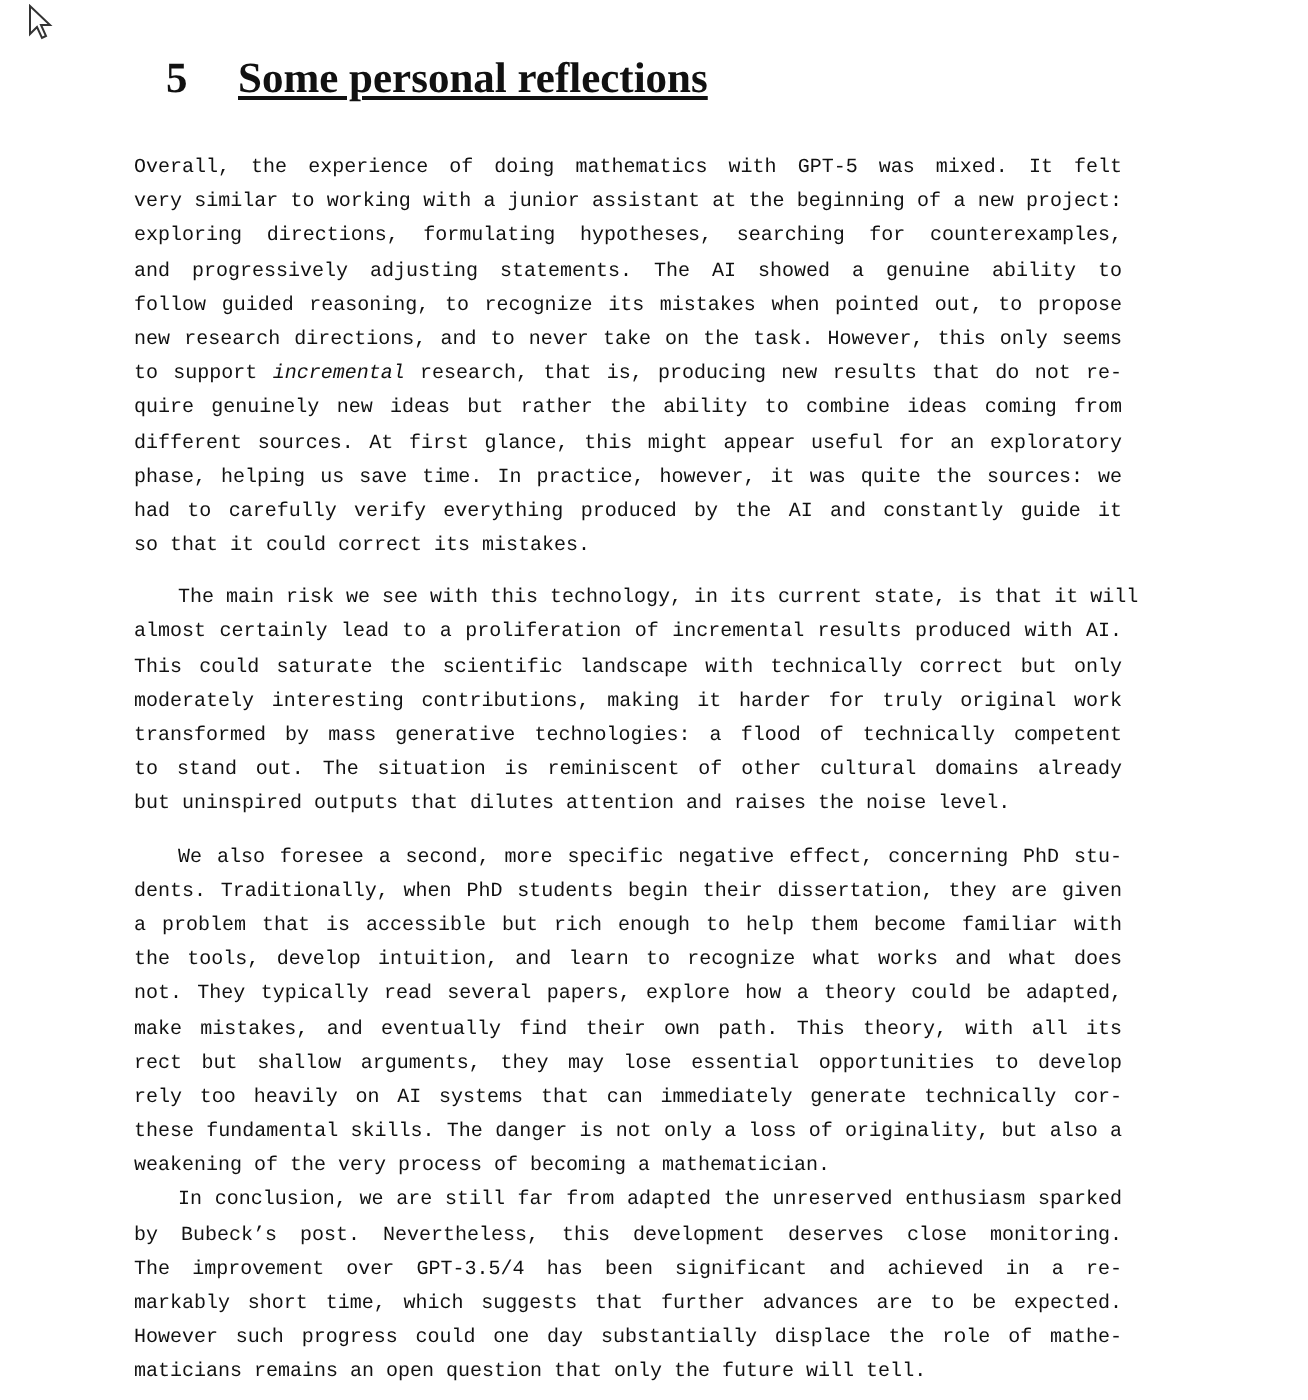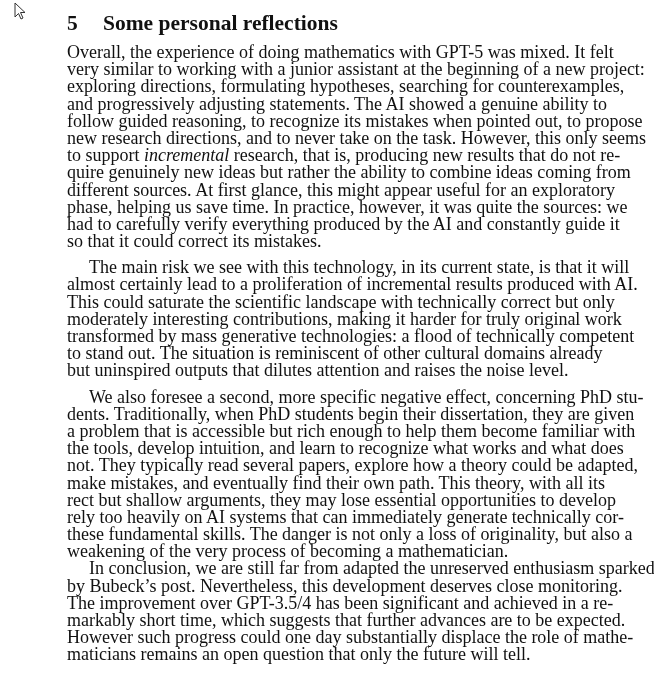--- a/index.html
+++ b/index.html
@@ -1,23 +1,23 @@
 <!DOCTYPE html>
 <html><head>
 <meta charset="utf-8">
 <style>
   html, body { margin:0; padding:0; background:#ffffff; }
   body { width:654px; height:700px; position:relative; overflow:hidden;
          font-family: "DejaVu Serif", "Liberation Serif", serif; color:#111; }
   .cursor { position:absolute; left:14px; top:2px; width:14px; height:20px; }
   .page { position:absolute; left:67px; top:8px; width:494px; }
   .heading { font-family: "Liberation Serif", serif; font-weight:bold; font-size:21.5px;
-             margin:0; height:30px; line-height:30px; white-space:nowrap; }
+             margin:16px; height:30px; line-height:30px; white-space:nowrap;text-decoration:underline; }
   .heading .num { display:inline-block; width:36px; }
-  .para { margin:0; font-family:Liberation Serif, serif; font-size:18px; }
+  .para { margin:0; font-family:Liberation Mono, monospace; font-size:10px; }
   .line { display:block; height:17.2px; line-height:17.2px; white-space:nowrap;
           text-align:justify; text-align-last:justify; }
   .line.last { text-align-last:left; }
   .indent { padding-left:22px; }
   .gap { height:9px; }
   em { font-style:italic; }
 </style>
 </head>
 <body>
 

